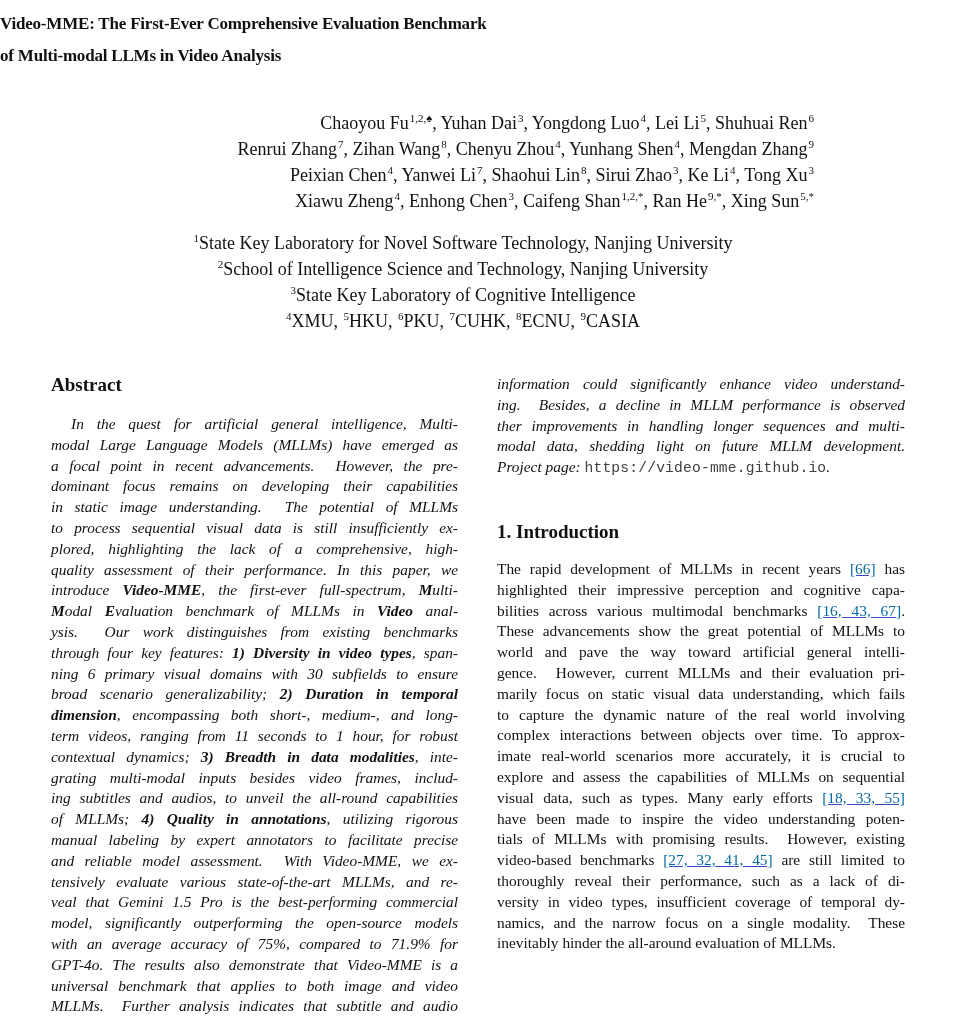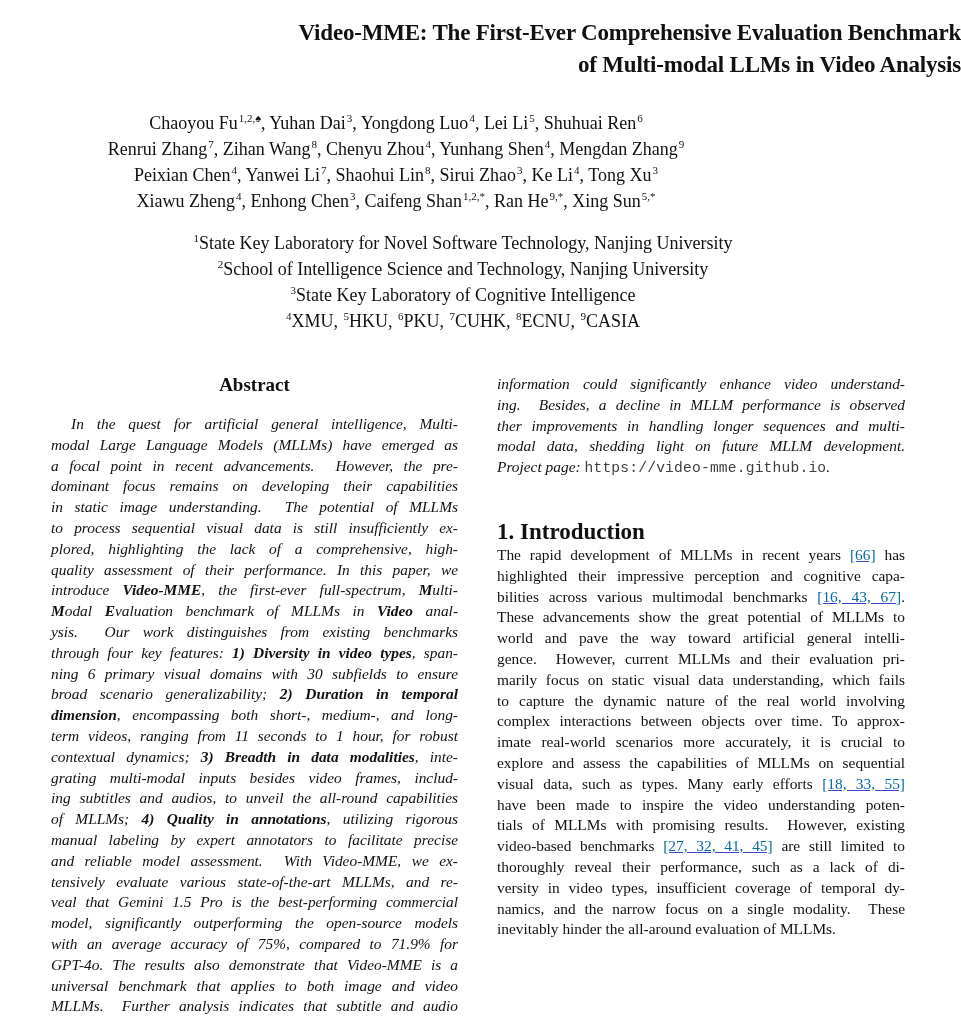--- a/index.html
+++ b/index.html
@@ -1,50 +1,50 @@
 <!DOCTYPE html>
 <html><head>
 <meta charset="utf-8">
 <style>
   html, body { margin: 0; padding: 0; background: #ffffff; }
   body {
     width: 961px; height: 1024px; overflow: hidden; position: relative;
     font-family: "Liberation Serif", "DejaVu Serif", serif; color: #111111;
   }
   .title {
-    position: absolute; left: 0; top: 17px; width: 961px; text-align: right;
-    font-weight: bold; font-size: 23px; line-height: 32px; letter-spacing: -0.2px;
+    position: absolute; left: 0; top: 8px; width: 961px; text-align: left;
+    font-weight: bold; font-size: 17px; line-height: 32px; letter-spacing: -0.2px;
   }
   .title div { white-space: nowrap; }
   .authors {
-    position: absolute; left: 0; top: 111px; width: 792px; text-align: center;
-    font-size: 18px; line-height: 24px;
+    position: absolute; left: 0; top: 111px; width: 792px; text-align: right;
+    font-size: 18px; line-height: 24px; padding-left: 22px;
   }
   .authors div, .affils div { white-space: nowrap; }
   sup { font-size: 11px; vertical-align: 0; position: relative; top: -7px; margin-left: 1px; }
   .affils {
     position: absolute; left: 0; top: 231px; width: 925px; text-align: center;
     font-size: 18px; line-height: 24px;
   }
   .col-left { position: absolute; left: 51px; top: 372px; width: 407px; }
   .col-right { position: absolute; left: 497px; top: 374px; width: 408px; }
   .abs-heading {
-    text-align: center; font-weight: bold; font-size: 19px; line-height: 26px;
+    font-weight: bold; font-size: 19px; line-height: 26px;
     margin-bottom: 16px;
   }
   .abs-body {
     font-style: italic; font-size: 15.4px; line-height: 20.8px;
     text-align: justify; text-align-last: justify;
   }
   .line { display: block; white-space: nowrap; text-align: justify; text-align-last: justify; height: 20.8px; }
   .line.last { text-align-last: left; }
   .indent { padding-left: 20px; }
   b { font-weight: bold; }
   .link-url { font-family: "Liberation Mono", "DejaVu Sans Mono", monospace; color: #404040; font-style: normal; font-size: 14.6px; letter-spacing: 0.2px; }
-  .sec-heading { font-weight: bold; font-size: 23px; line-height: 26px; margin-top: 41px; }
+  .sec-heading { font-weight: bold; font-size: 19px; line-height: 26px; margin-top: 41px; margin-bottom: 14px; }
   .intro-body { font-size: 15.4px; line-height: 20.8px; }
   .cite { color: #0369a1; text-decoration: underline; text-decoration-color: #3a46c8; }
   .clip-line { height: 10px; overflow: hidden; }
 </style>
 </head>
 <body>
 
 <div class="title">
   <div>Video-MME: The First-Ever Comprehensive Evaluation Benchmark</div>
   <div>of Multi-modal LLMs in Video Analysis</div>

